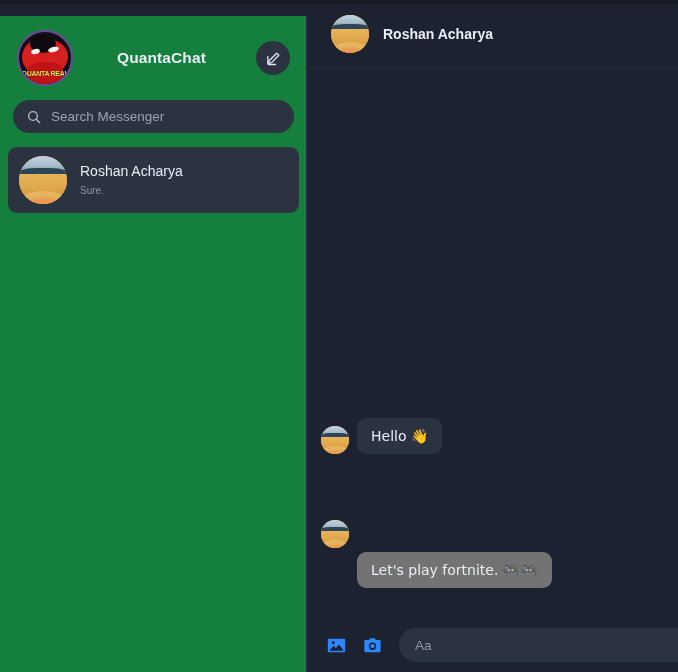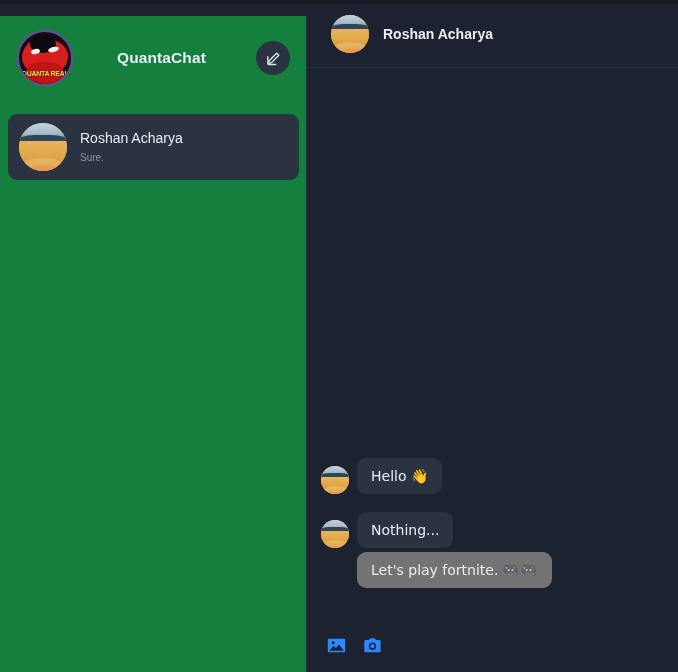--- a/index.html
+++ b/index.html
@@ -287,20 +287,21 @@
   }
 
   .messages {
     flex: 1;
     position: relative;
     display: flex;
     flex-direction: column;
     justify-content: flex-end;
     padding: 0 14px 16px 14px;
     overflow: hidden;
+    gap: 48px;
   }
 
   .msg-group { margin-bottom: 14px; }
   .msg-row {
     display: flex;
     align-items: flex-end;
     margin-top: 4px;
   }
   .msg-avatar {
     width: 28px; height: 28px;
@@ -391,20 +392,31 @@
       <div class="compose-btn">
         <span>
           <svg width="17" height="17" viewBox="0 0 24 24" fill="none" stroke="#dfe5ee" stroke-width="1.9" stroke-linecap="round" stroke-linejoin="round">
             <path d="M16.5 4.5 19.5 7.5 9.2 17.8l-4 1 1-4z"></path>
             <path d="M4 9.5V19a1.5 1.5 0 0 0 1.5 1.5H15"></path>
           </svg>
         </span>
       </div>
     </div>
 
+    <div class="search-wrap">
+      <div class="search-box">
+        <span>
+          <svg width="16" height="16" viewBox="0 0 24 24" fill="none" stroke="#b6bdc9" stroke-width="2" stroke-linecap="round">
+            <circle cx="10.5" cy="10.5" r="6.5"></circle>
+            <line x1="15.5" y1="15.5" x2="20.5" y2="20.5"></line>
+          </svg>
+        </span>
+        <input class="search-input" type="text" placeholder="Search Messenger" style="">
+      </div>
+    </div>
 
     <div class="conv-list">
       <div class="conv-item active">
         <div class="avatar conv-avatar">
           <div class="sky"></div>
           <div class="ridge"></div>
           <div class="sand"></div>
           <div class="dune"></div>
           <div class="glow"></div>
         </div>
@@ -450,21 +462,20 @@
 
       <div class="msg-group">
         <div class="msg-row">
           <div class="avatar msg-avatar">
             <div class="sky"></div>
             <div class="ridge"></div>
             <div class="sand"></div>
             <div class="dune"></div>
             <div class="glow"></div>
           </div>
-          <div class="bubble emoji">Nothing...</div>
         </div>
         <div class="msg-row">
           <div class="msg-avatar spacer"></div>
           <div class="bubble hl emoji">Let's play fortnite. 🎮🎮</div>
         </div>
       </div>
     </div>
 
     <div class="composer">
       <div class="composer-icon">
@@ -478,15 +489,18 @@
       </div>
       <div class="composer-icon">
         <span>
           <svg width="21" height="21" viewBox="0 0 24 24" fill="#2d88ff">
             <path d="M9.3 3.8h5.4l1.2 1.9h4a1.4 1.4 0 0 1 1.4 1.4v11.2a1.4 1.4 0 0 1-1.4 1.4H4.1a1.4 1.4 0 0 1-1.4-1.4V7.1a1.4 1.4 0 0 1 1.4-1.4h4z"></path>
             <circle cx="12" cy="12.8" r="4.2" fill="#1c2230"></circle>
             <circle cx="12" cy="12.8" r="2.4" fill="#2d88ff"></circle>
           </svg>
         </span>
       </div>
+      <div class="composer-input-wrap">
+        <input class="composer-input" type="text" placeholder="Aa" style="">
+      </div>
     </div>
   </div>
 </div>
 
 </body></html>

